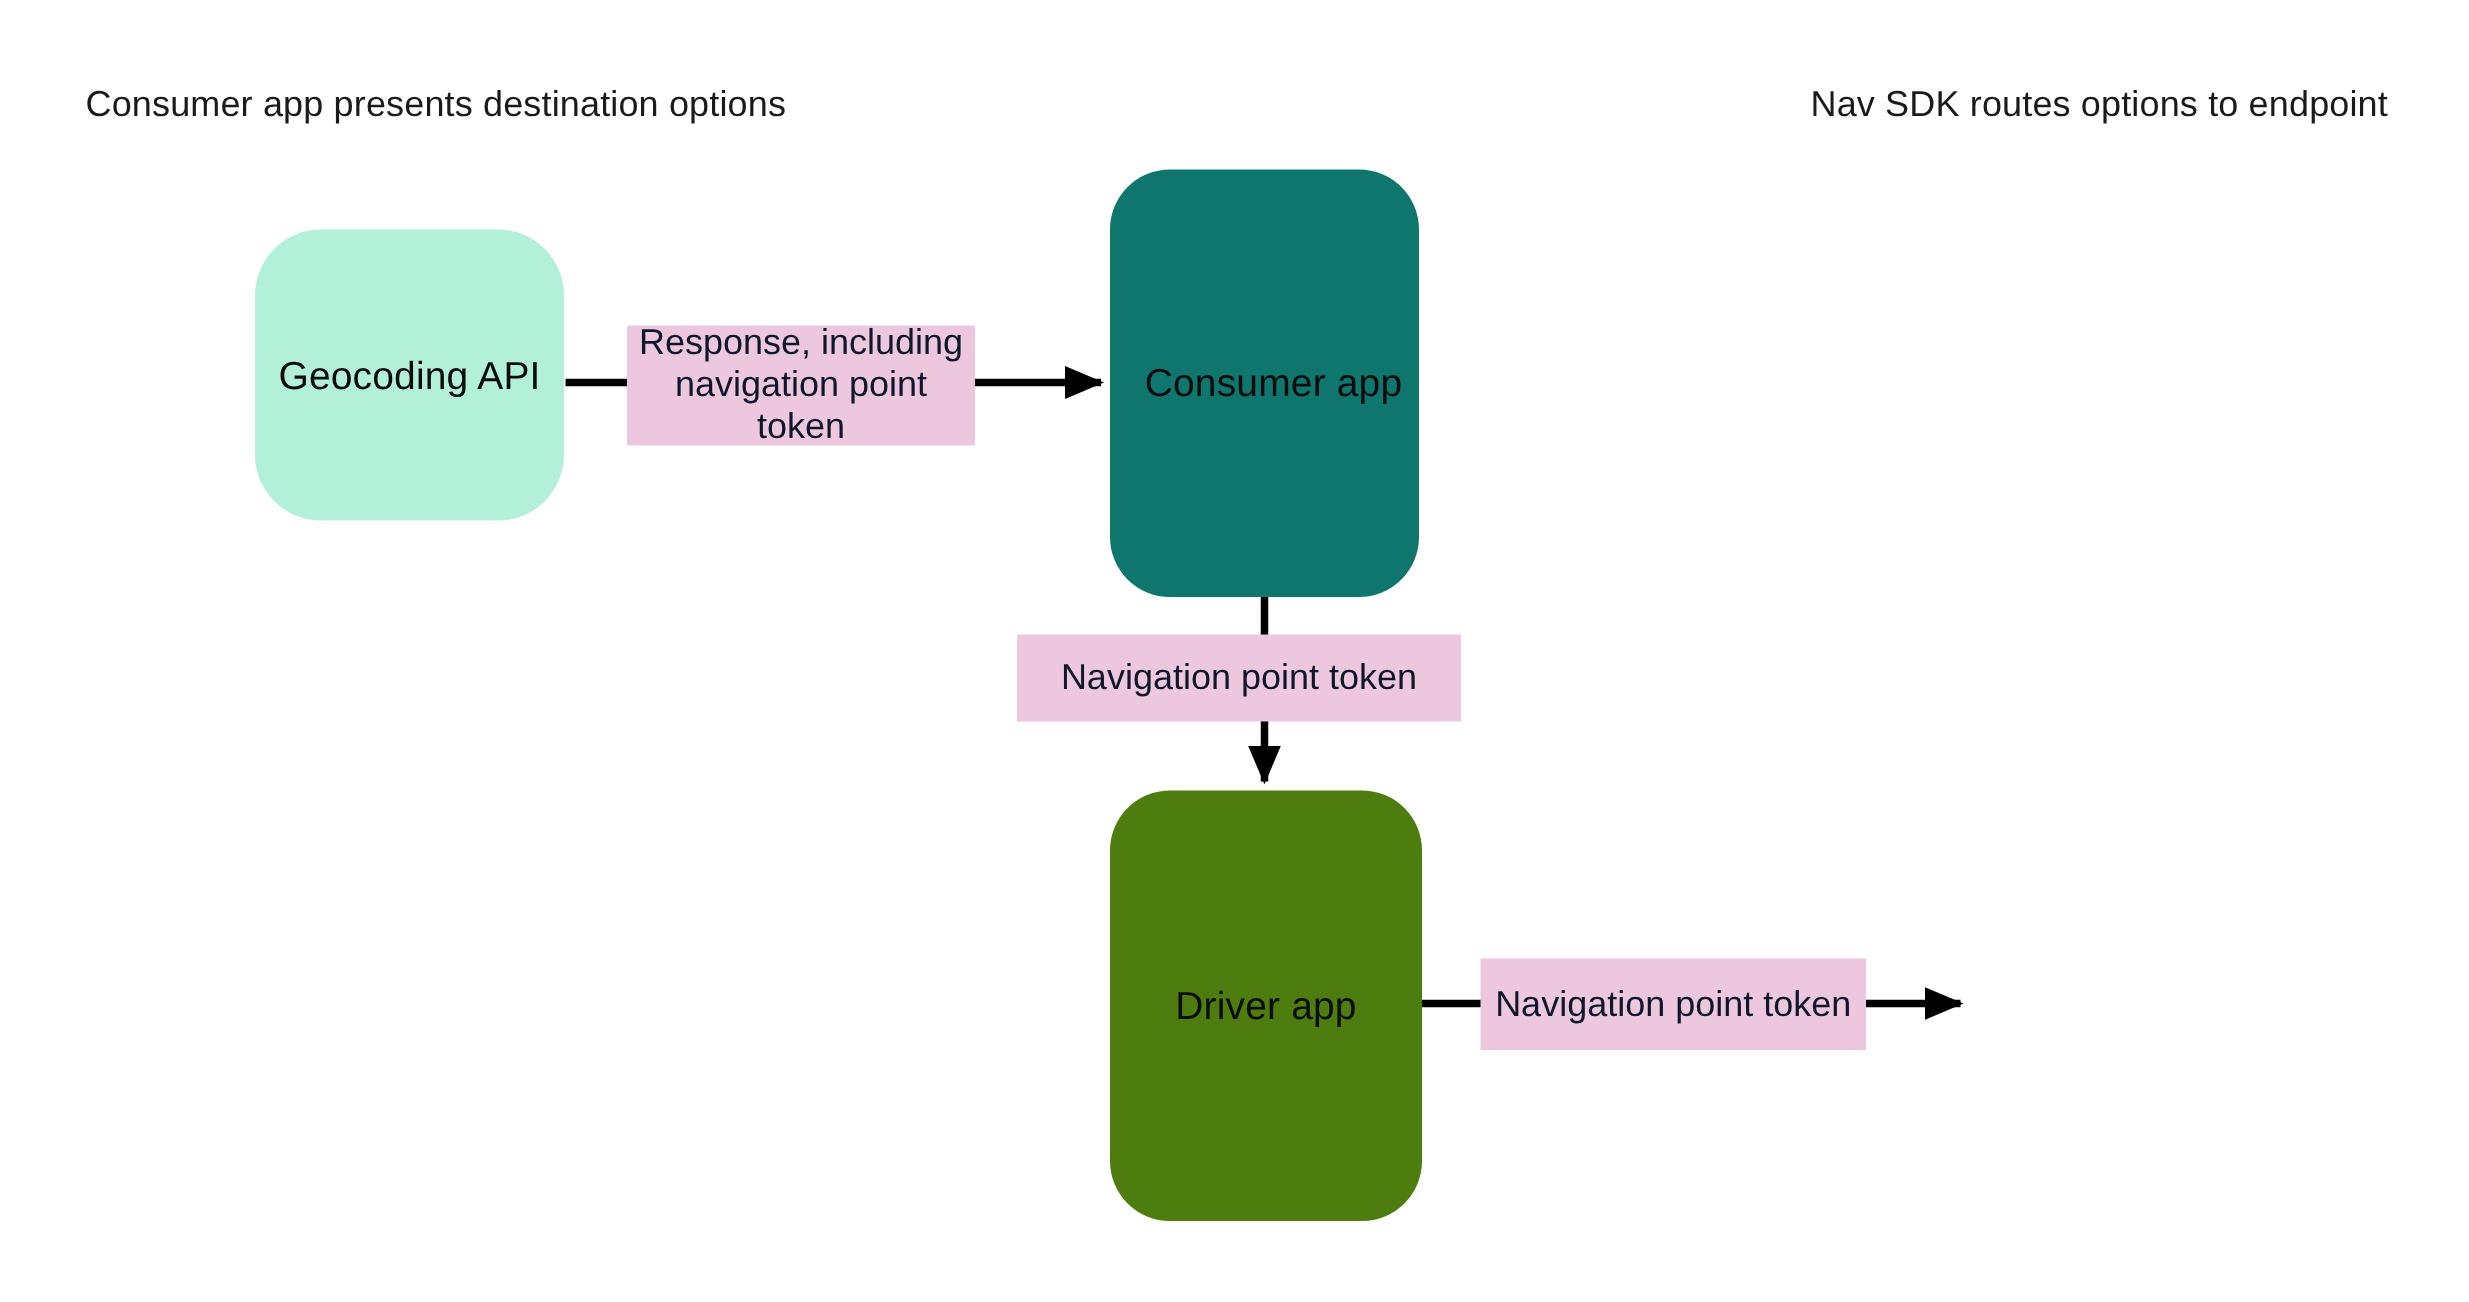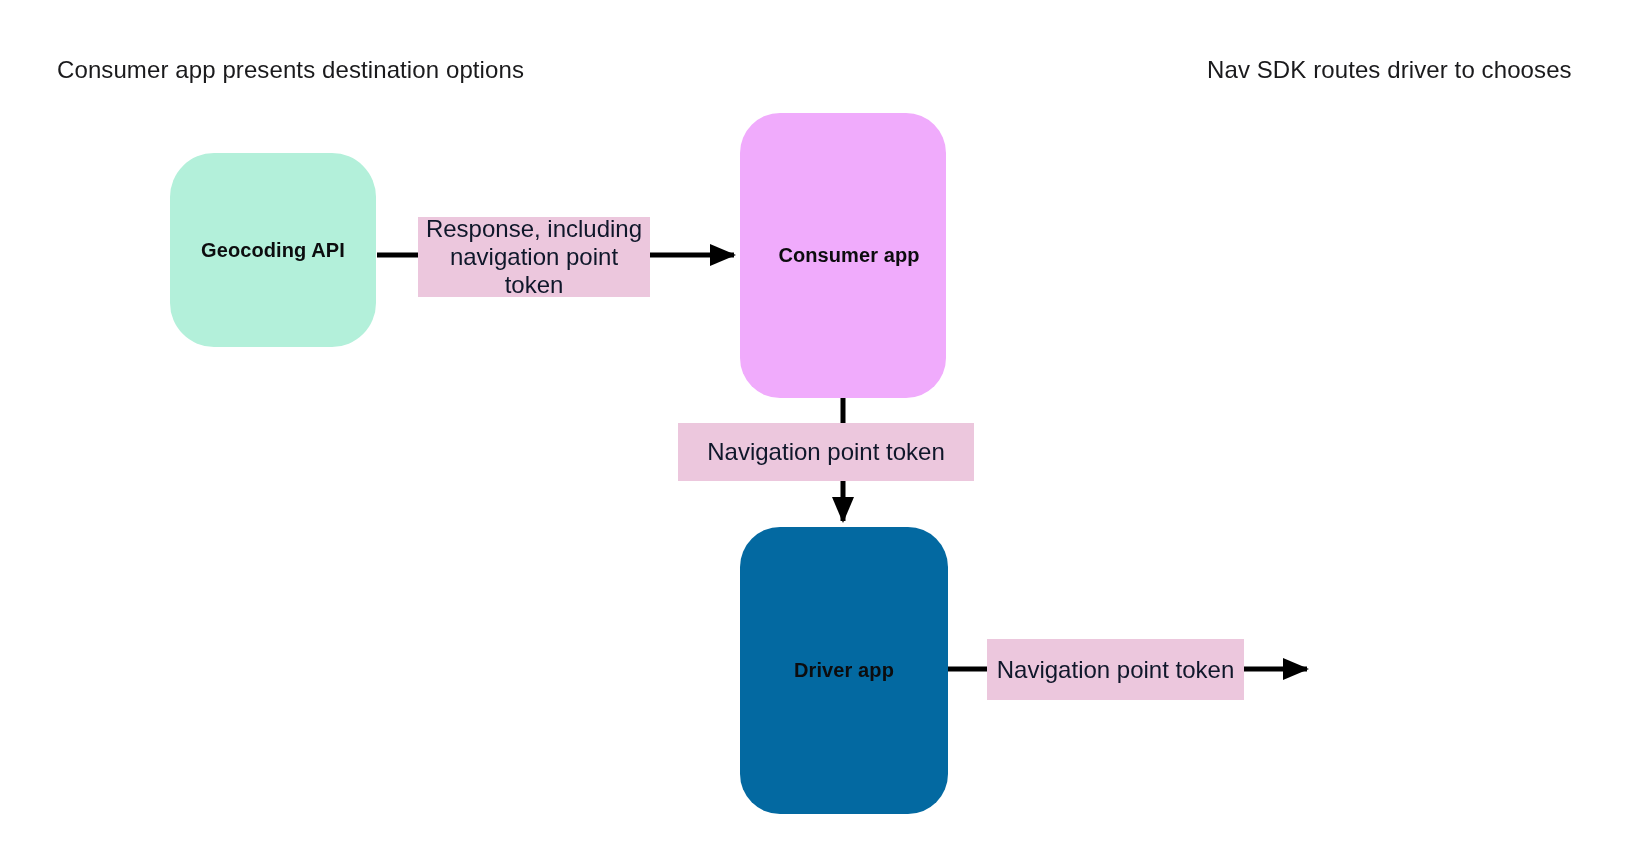--- a/index.html
+++ b/index.html
@@ -25,22 +25,22 @@
     letter-spacing: 0.1px;
   }
   .node {
     position: absolute;
     display: flex;
     align-items: center;
     justify-content: center;
     text-align: center;
   }
   .node .node-label {
-    font-size: 20px;
-    font-weight: 700;
+    font-size: 26px;
+    font-weight: 400;
     color: #0c0c0e;
     letter-spacing: 0.1px;
   }
   .edge-label {
     position: absolute;
     display: flex;
     align-items: center;
     justify-content: center;
     text-align: center;
     font-size: 24px;
@@ -70,43 +70,43 @@
   .col-header-1 { left: 57px; }
   .col-header-2 { left: 700px; }
   .col-header-3 { left: 1207px; }
 </style>
 </head>
 <body>
 
 <div class="canvas">
 
   <div class="col-header col-header-1">Consumer app presents destination options</div>
-  <div class="col-header col-header-3">Nav SDK routes driver to chooses</div>
+  <div class="col-header col-header-3">Nav SDK routes options to endpoint</div>
 
   <svg class="arrows" viewBox="0 0 1646 868" xmlns="http://www.w3.org/2000/svg" aria-hidden="true">
     <defs>
       <marker id="arrowhead" markerUnits="userSpaceOnUse" markerWidth="26" markerHeight="22" viewBox="0 0 26 22" refX="24" refY="11" orient="auto">
         <path d="M0,0 L26,11 L0,22 Z" fill="currentColor"></path>
       </marker>
     </defs>
     <line x1="377" y1="255" x2="734" y2="255" stroke="currentColor" stroke-width="5" marker-end="url(#arrowhead)"></line>
     <line x1="843" y1="398" x2="843" y2="521" stroke="currentColor" stroke-width="5" marker-end="url(#arrowhead)"></line>
     <line x1="948" y1="669" x2="1307" y2="669" stroke="currentColor" stroke-width="5" marker-end="url(#arrowhead)"></line>
   </svg>
 
   <div class="edge-label edge-label-1" style="background: rgb(236, 199, 221);">Response, including navigation point token</div>
   <div class="edge-label edge-label-2" style="background: rgb(236, 199, 221);">Navigation point token</div>
   <div class="edge-label edge-label-3" style="background: rgb(236, 199, 221);">Navigation point token</div>
 
   <div class="node node-geocoding" style="background: rgb(179, 240, 218);">
     <span class="node-label">Geocoding API</span>
   </div>
 
-  <div class="node node-consumer" style="background: #f0abfc; padding-left: 12px;">
+  <div class="node node-consumer" style="background: #0f766e; padding-left: 12px;">
     <span class="node-label">Consumer app</span>
   </div>
 
-  <div class="node node-driver" style="background: #0369a1;">
+  <div class="node node-driver" style="background: #4d7c0f;">
     <span class="node-label">Driver app</span>
   </div>
 
 
 </div>
 
 </body></html>

